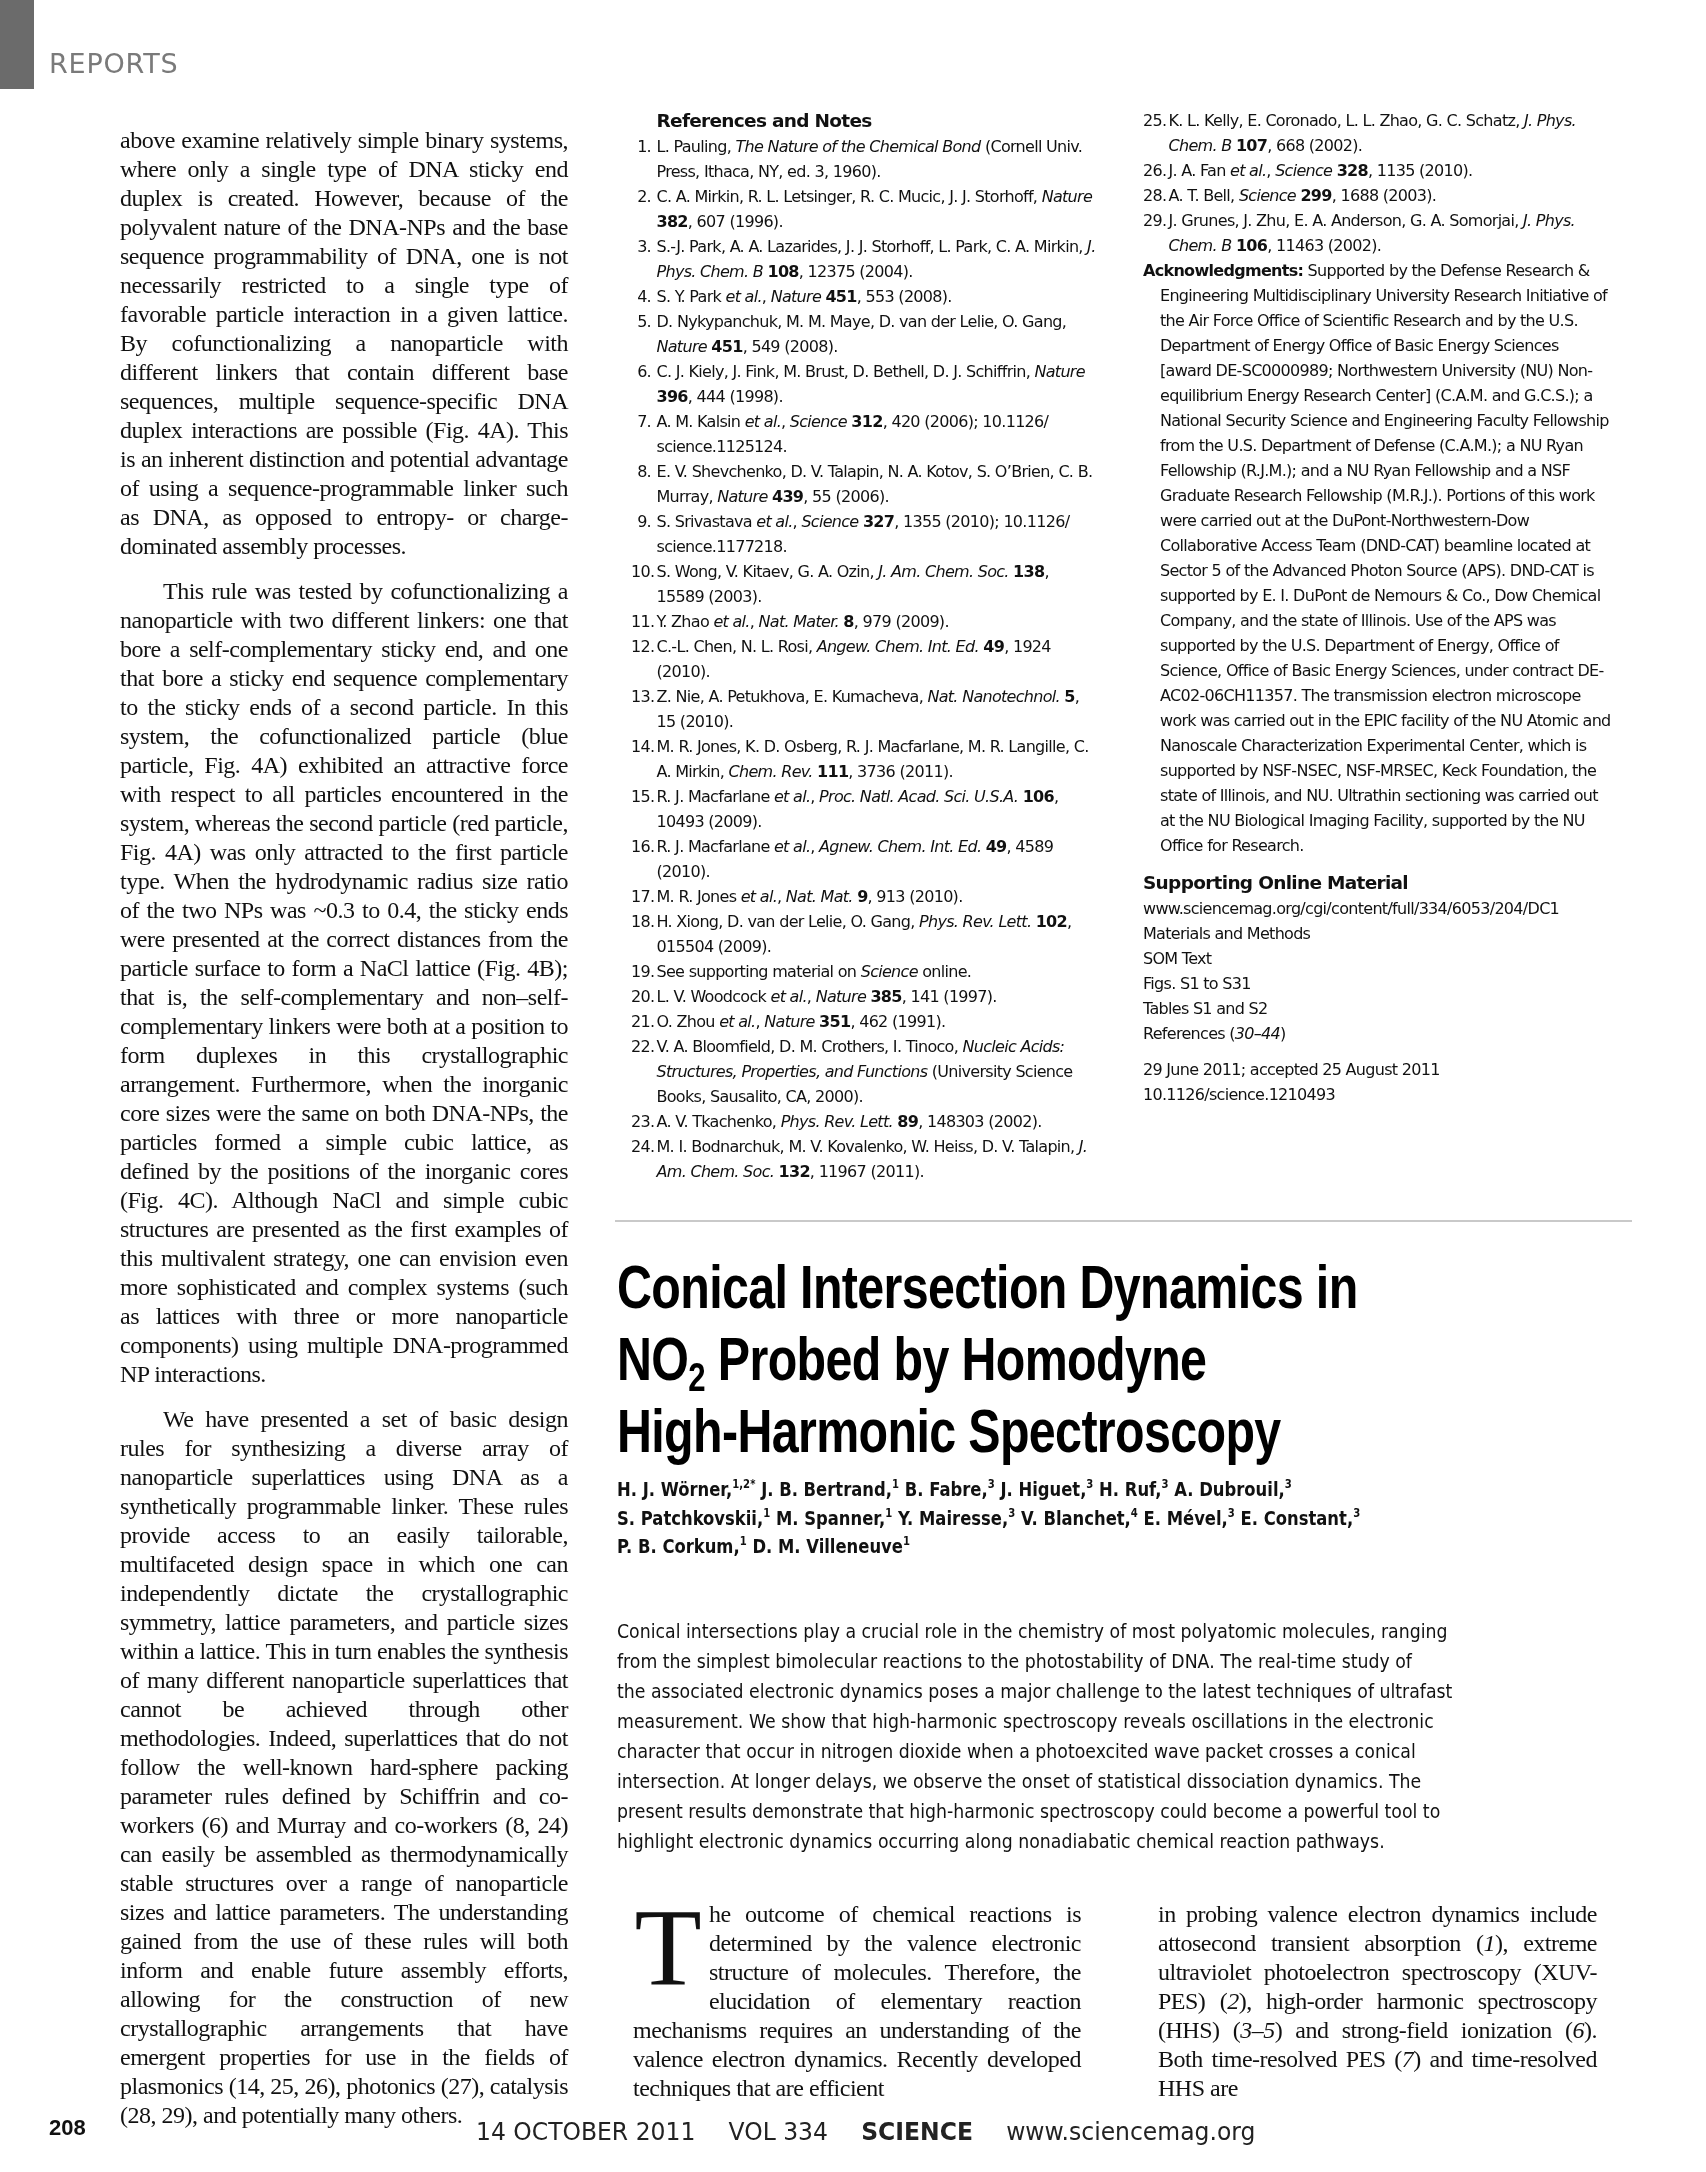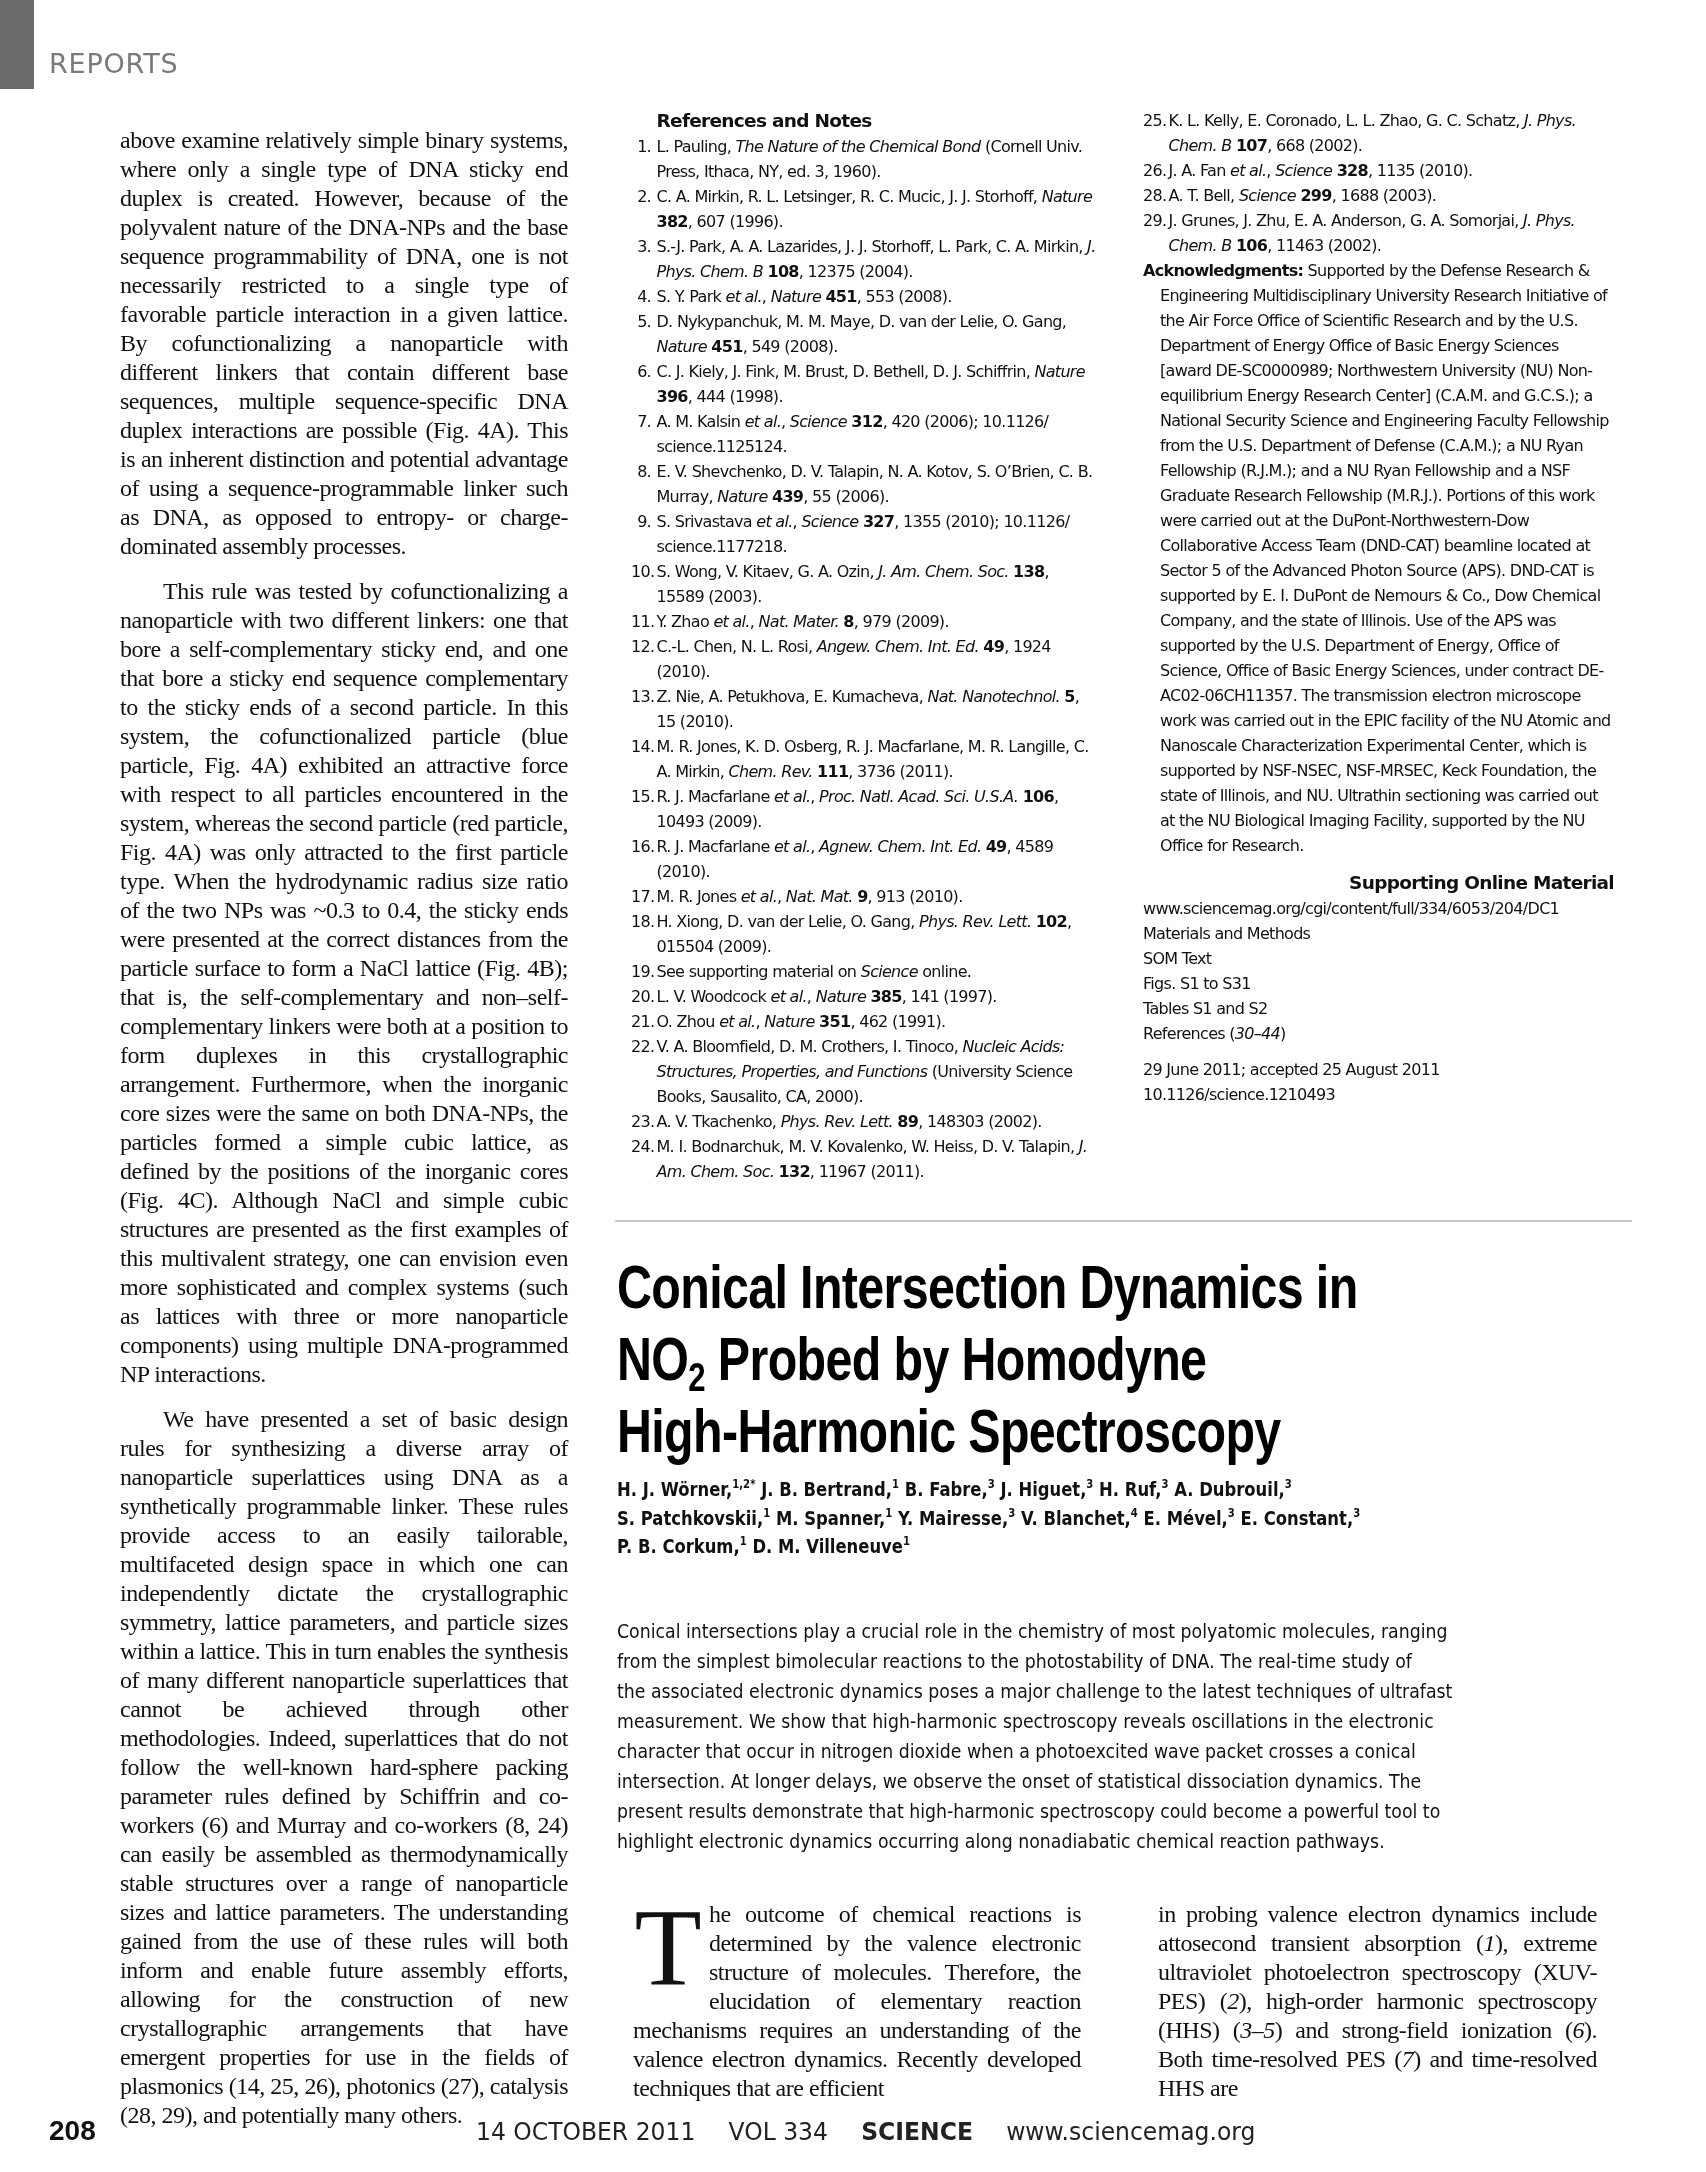--- a/index.html
+++ b/index.html
@@ -14,42 +14,42 @@
 
   .refs { position: absolute; font-family: "DejaVu Sans", sans-serif; font-size: 16px; line-height: 25px; color: #111; letter-spacing: -0.7px; transform-origin: 0 0; }
   .refs-mid { left: 631px; top: 108px; width: 467px; }
   .refs-right { left: 1143px; top: 108px; width: 471px; }
   .refs h3 { margin: 0 0 0 25.5px; font-size: 18.5px; font-weight: bold; line-height: 26px; }
   .ref-item { position: relative; padding-left: 25.5px; }
   .ref-num { position: absolute; left: 0; width: 20px; text-align: right; }
   .ack { padding-left: 17px; text-indent: -17px; margin-top: 0; }
   .ack b { font-weight: bold; }
   .som { margin-top: 12.3px; }
-  .som h3 { margin: 0; font-size: 18.5px; line-height: 26px; text-align: right; }
+  .som h3 { margin: 0; font-size: 18.5px; line-height: 26px; }
   .som div { line-height: 25px; }
   .dates { margin-top: 10.8px; }
   .i { font-style: italic; }
   .b { font-weight: bold; }
 
   .divider { position: absolute; left: 615px; top: 1220px; width: 1017px; height: 2.3px; background: #c9c9c9; }
 
   .article-title { position: absolute; left: 617px; top: 1251px; width: 1018px; font-family: "Liberation Sans", sans-serif; font-weight: bold; font-size: 62px; line-height: 72px; color: #000; letter-spacing: -0.8px; transform: scaleX(0.78); transform-origin: 0 0; white-space: nowrap; }
   .article-title sub { font-size: 40px; vertical-align: -10.8px; line-height: 0; }
 
   .authors { position: absolute; left: 617px; top: 1475px; width: 1041px; font-family: "DejaVu Sans", sans-serif; font-weight: bold; font-size: 20px; line-height: 28.5px; color: #111; transform: scaleX(0.82); transform-origin: 0 0; white-space: nowrap; }
   .authors sup { font-size: 12.3px; font-weight: bold; vertical-align: 7.7px; line-height: 0; }
 
   .abstract { position: absolute; left: 617px; top: 1617px; width: 1018px; font-family: "DejaVu Sans", sans-serif; font-size: 19.7px; line-height: 30px; color: #111; transform: scaleX(0.88); transform-origin: 0 0; }
   .abstract div { white-space: nowrap; }
 
   .body-mid { left: 617px; top: 1884px; width: 480px; letter-spacing: -0.5px; }
   .body-right { left: 1142px; top: 1884px; width: 471px; letter-spacing: -0.5px; }
   .dropcap { float: left; font-size: 110px; line-height: 86px; margin: 4.6px 7.7px 0 1.5px; font-family: "Liberation Serif", serif; }
 
-  .footer-page { position: absolute; left: 49px; top: 2115px; font-family: "Liberation Sans", sans-serif; font-weight: bold; font-size: 28px; color: #111; }
+  .footer-page { position: absolute; left: 49px; top: 2115px; font-family: "Liberation Sans", sans-serif; font-weight: bold; font-size: 22px; color: #111; }
   .footer-info { position: absolute; left: 476px; top: 2116px; font-family: "DejaVu Sans", sans-serif; font-size: 25.5px; color: #222; white-space: nowrap; transform: scaleX(0.92); transform-origin: 0 0; }
   .footer-info span { margin-right: 28px; }
   .footer-info .journal { font-weight: bold; }
 </style>
 </head>
 <body>
 
 <div class="gray-bar"></div>
 <div class="section-label">REPORTS</div>
 

